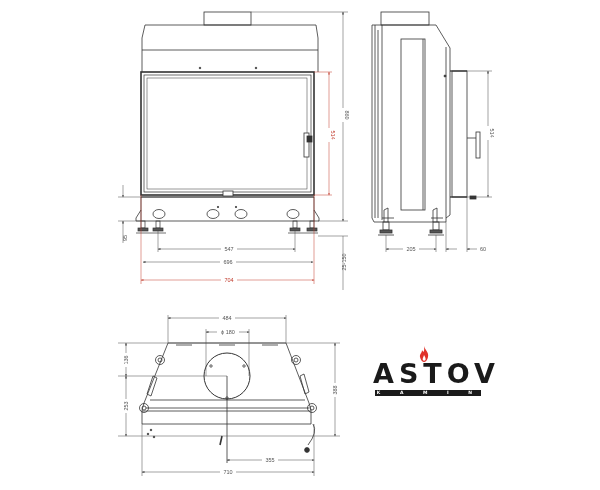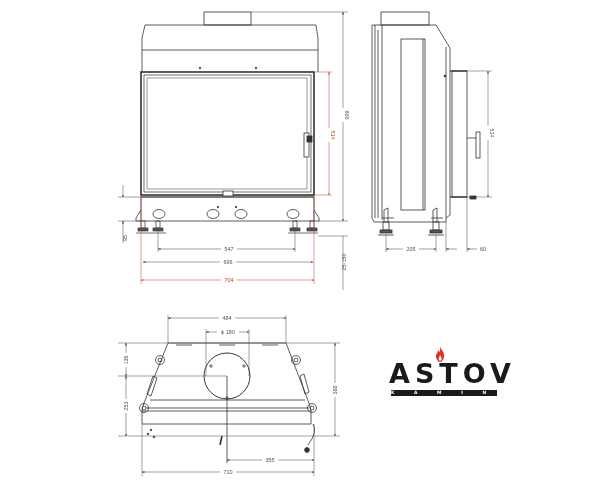--- a/index.html
+++ b/index.html
@@ -1,21 +1,21 @@
 <!DOCTYPE html>
 <html><head>
 <meta charset="utf-8">
 <style>
   html, body { margin: 0; padding: 0; background: #ffffff; }
   body { width: 600px; height: 490px; position: relative; overflow: hidden;
          font-family: "Liberation Sans", sans-serif; }
   #drawing { position: absolute; left: 0; top: 0; width: 600px; height: 490px; }
   .dim { font-family: "Liberation Sans", sans-serif; font-size: 5.5px; fill: #555; }
   .dim-red { fill: #c0392b; }
-  .logo { position: absolute; left: 389px; top: 360px; width: 110px; text-align: left; }
+  .logo { position: absolute; left: 373px; top: 360px; width: 110px; text-align: right; }
   .logo-word { font-family: "DejaVu Sans", sans-serif; font-weight: bold; font-size: 27px;
                letter-spacing: 5px; color: #1a1a1a; line-height: 27px; display: block; }
   .logo-bar { display: block; margin: 3px auto 0; width: 106px; height: 6px; background: #1a1a1a;
               color: #fff; font-size: 4.5px; line-height: 6px; letter-spacing: 9px; font-weight: bold;
               font-family: "DejaVu Sans", sans-serif; }
   .logo-flame { position: absolute; left: 45px; top: -14px; width: 12px; height: 16px; }
 </style>
 </head>
 <body>
 

